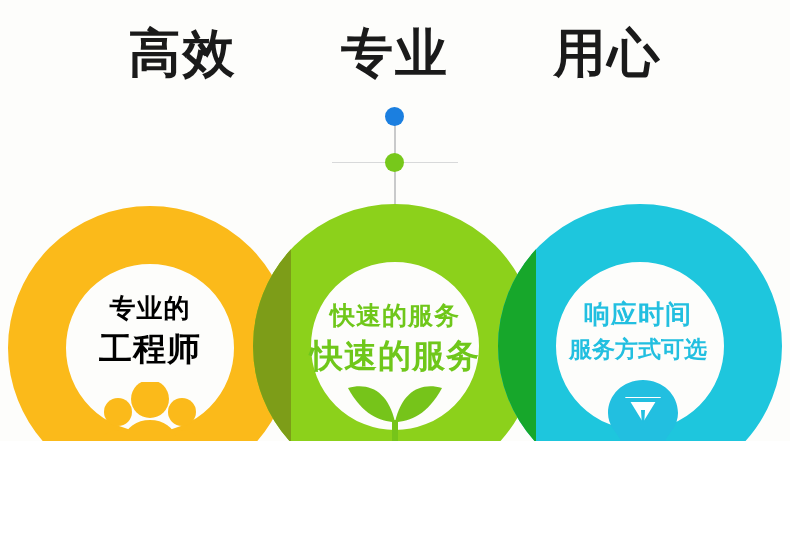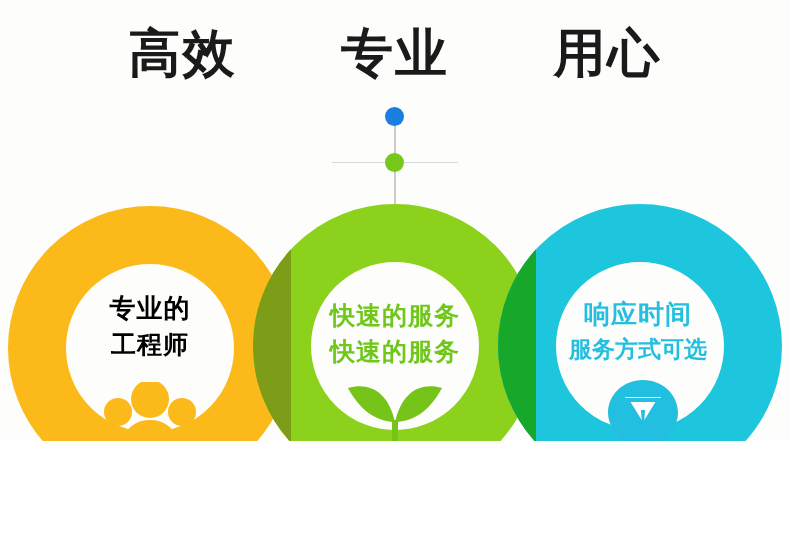--- a/index.html
+++ b/index.html
@@ -118,21 +118,21 @@
     width: 210px;
     text-align: center;
     font-size: 26px;
     font-weight: 700;
     line-height: 1.42;
     letter-spacing: 1px;
     z-index: 9;
     user-select: none;
     white-space: nowrap;
   }
-  .card-text .ln2 { font-size: 25px; }
+  .card-text .ln2 { font-size: 33px; }
   #text-orange { left: 45px;  top: 292px; color: #000000; }
   #text-green  { left: 290px; top: 300px; color: #6fc71a; }
   #text-cyan   { left: 533px; top: 298px; color: #22bfe0; }
   #text-cyan .ln2 { font-size: 23px; letter-spacing: 0px; }
   #text-green .ln1 { font-size: 25px; }
 
   
   .ring-icon {
     position: absolute;
     z-index: 9;

